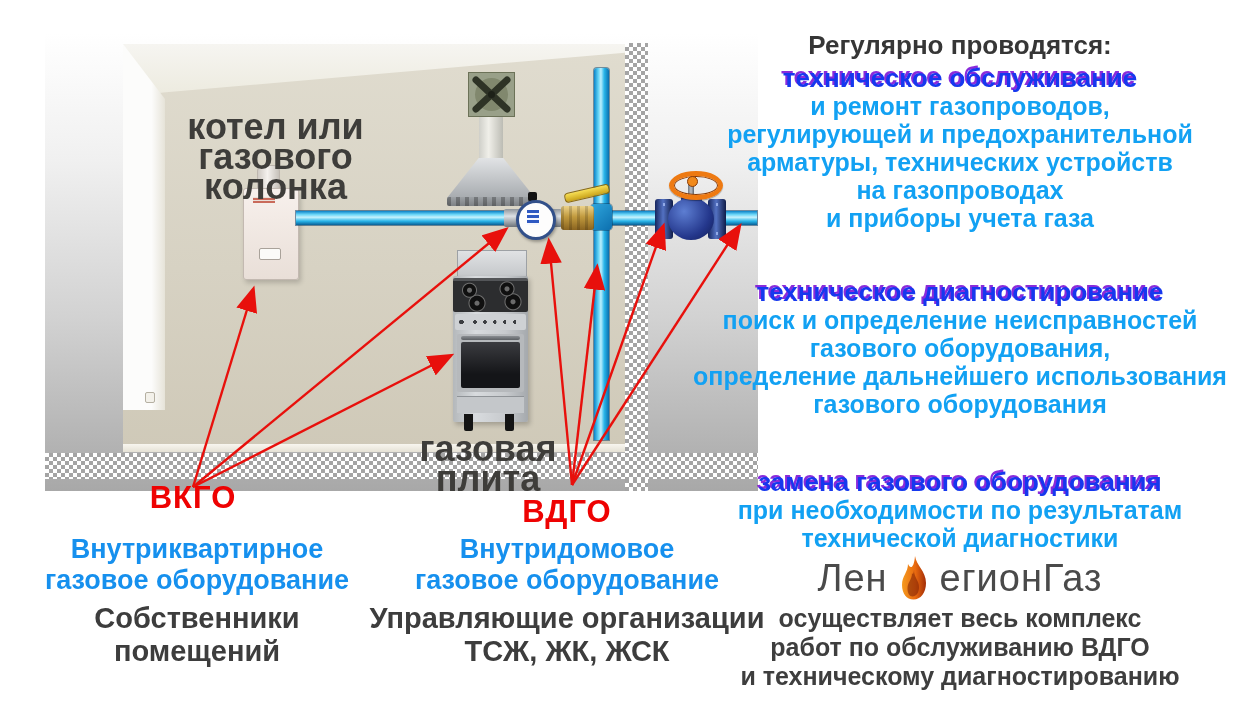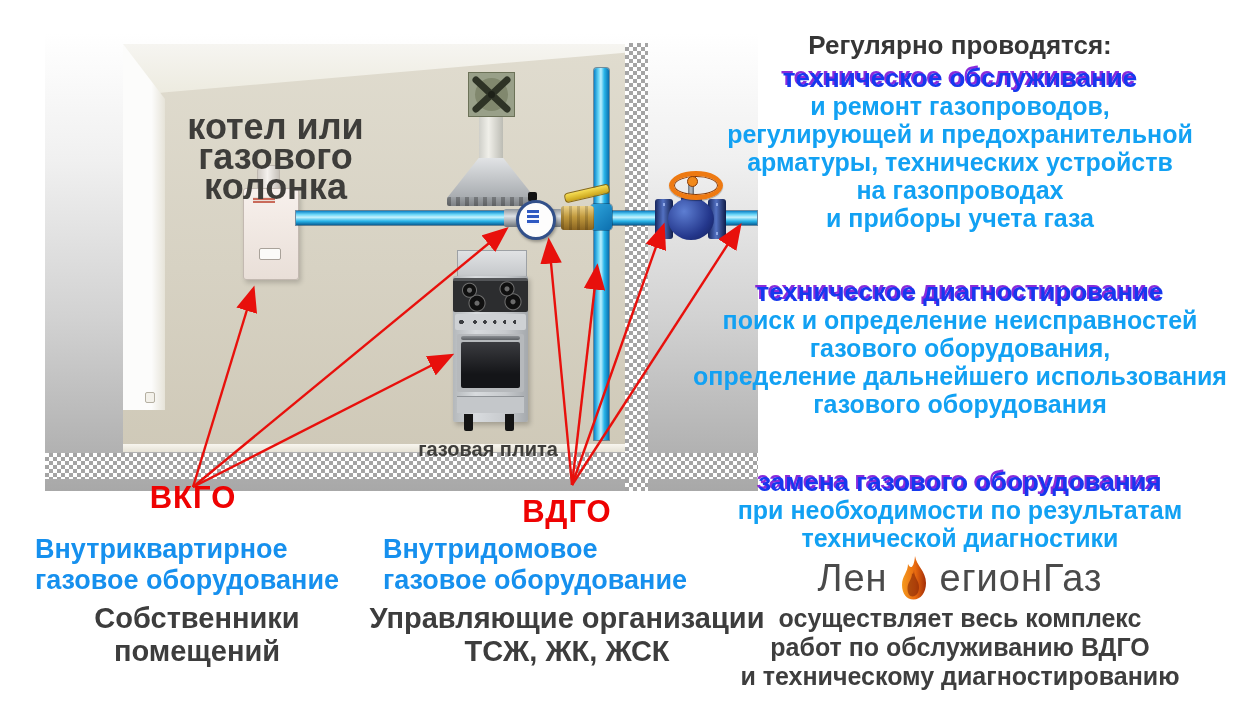--- a/index.html
+++ b/index.html
@@ -102,28 +102,28 @@
     background:radial-gradient(circle at 35% 32%,#5d7ed2,#24378c 62%,#101c55);}
   .valve-bonnet{left:681px;top:196px;width:21px;height:12px;z-index:6;border-radius:2px;background:#2b418f;}
   .valve-stem{left:688px;top:184px;width:6px;height:16px;z-index:6;background:linear-gradient(90deg,#70767e,#b9c0c8,#5d636b);}
   .valve-wheel{left:669px;top:171px;width:44px;height:19px;z-index:7;border-radius:50%;
     border:5px solid #ee7a12;box-shadow:inset 0 0 0 1px #8a3c08,0 1px 1px rgba(0,0,0,.35);}
   .valve-hub{left:687px;top:176px;width:9px;height:9px;z-index:7;border-radius:50%;background:#f18a1c;border:1px solid #8a3c08;}
 
   
   .scene-label{z-index:7;text-align:center;font-weight:700;color:#3e3d3a;font-size:36px;line-height:30px;}
   .label-boiler{left:168px;top:112px;width:215px;}
-  .label-stove{left:393px;top:434px;width:190px;font-size:20px;}
+  .label-stove{left:393px;top:434px;width:190px;font-size:36px;}
 
   
   .arrows{left:0;top:0;z-index:8;pointer-events:none;}
 
   
   .abbr{z-index:9;text-align:center;font-weight:700;font-size:31px;color:#ee0202;letter-spacing:1px;}
-  .blue-title{z-index:9;font-weight:700;font-size:27px;line-height:31px;color:#1690ee;}
+  .blue-title{z-index:9;text-align:center;font-weight:700;font-size:27px;line-height:31px;color:#1690ee;}
   .owner{z-index:9;text-align:center;font-weight:700;font-size:29px;line-height:33px;color:#3d3d3d;}
 
   
   .rp{left:690px;width:540px;z-index:9;text-align:center;}
   .rp-heading{font-size:26px;font-weight:700;color:#363636;}
   .hl{font-size:26px;font-weight:700;color:#1638ee;line-height:28px;
       text-shadow:-2px -2px 0 rgba(122,14,214,.88);}
   .bl{font-size:25px;font-weight:700;color:#12a1f3;line-height:28px;}
   .logo{display:flex;align-items:center;justify-content:center;gap:13px;
         font-size:38px;color:#4a4a4a;font-weight:400;letter-spacing:1px;}

